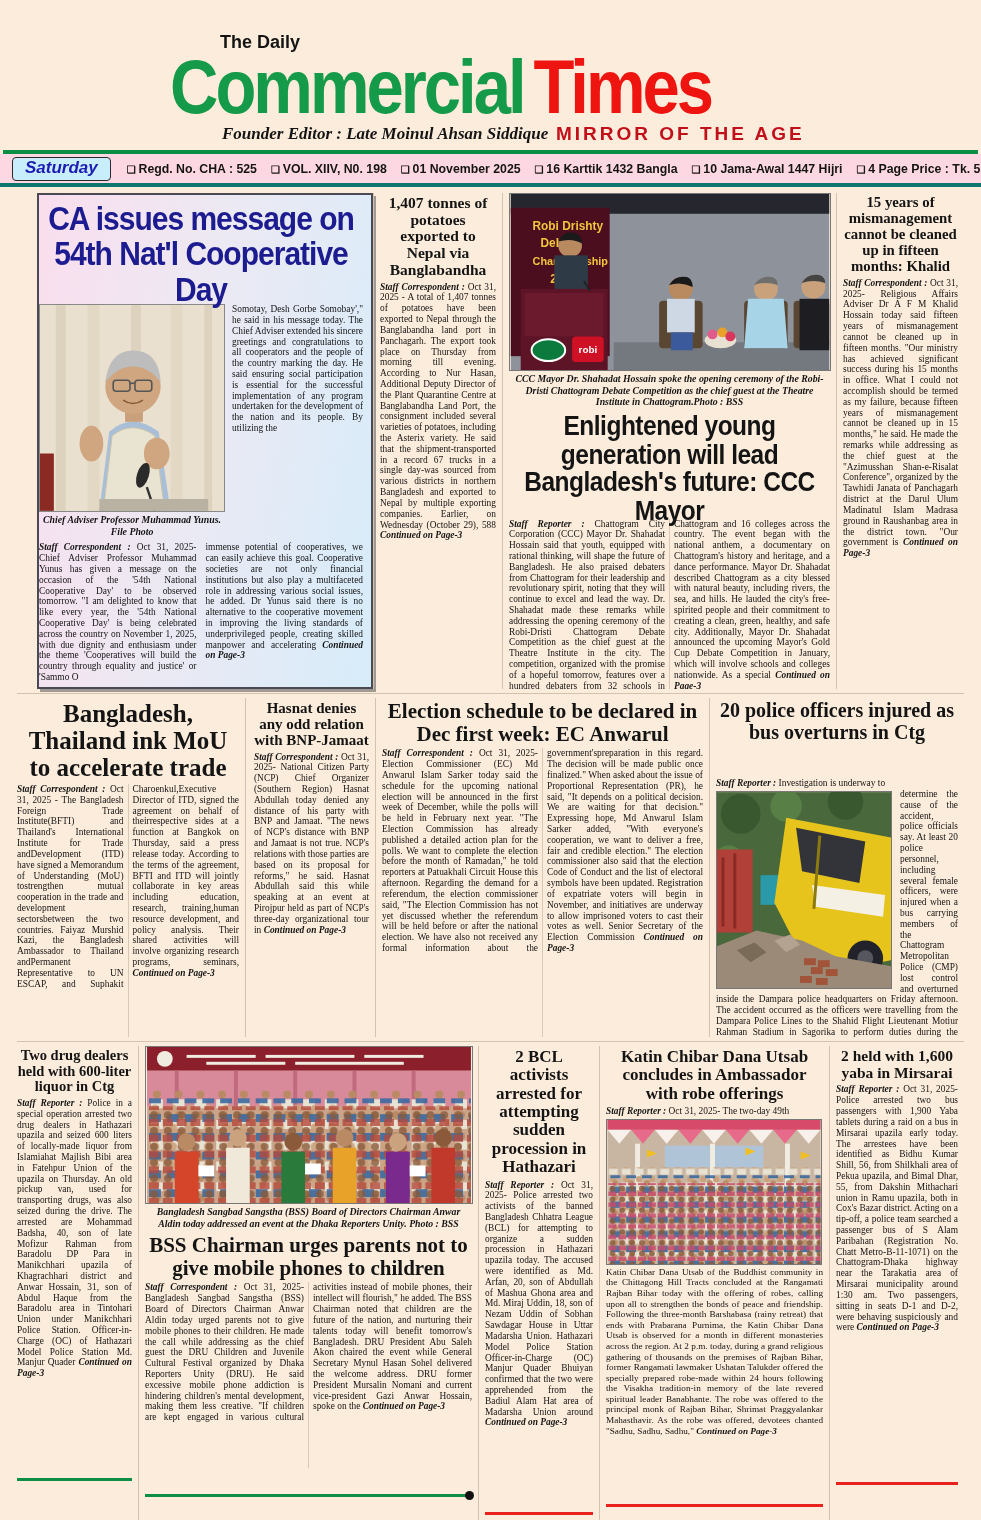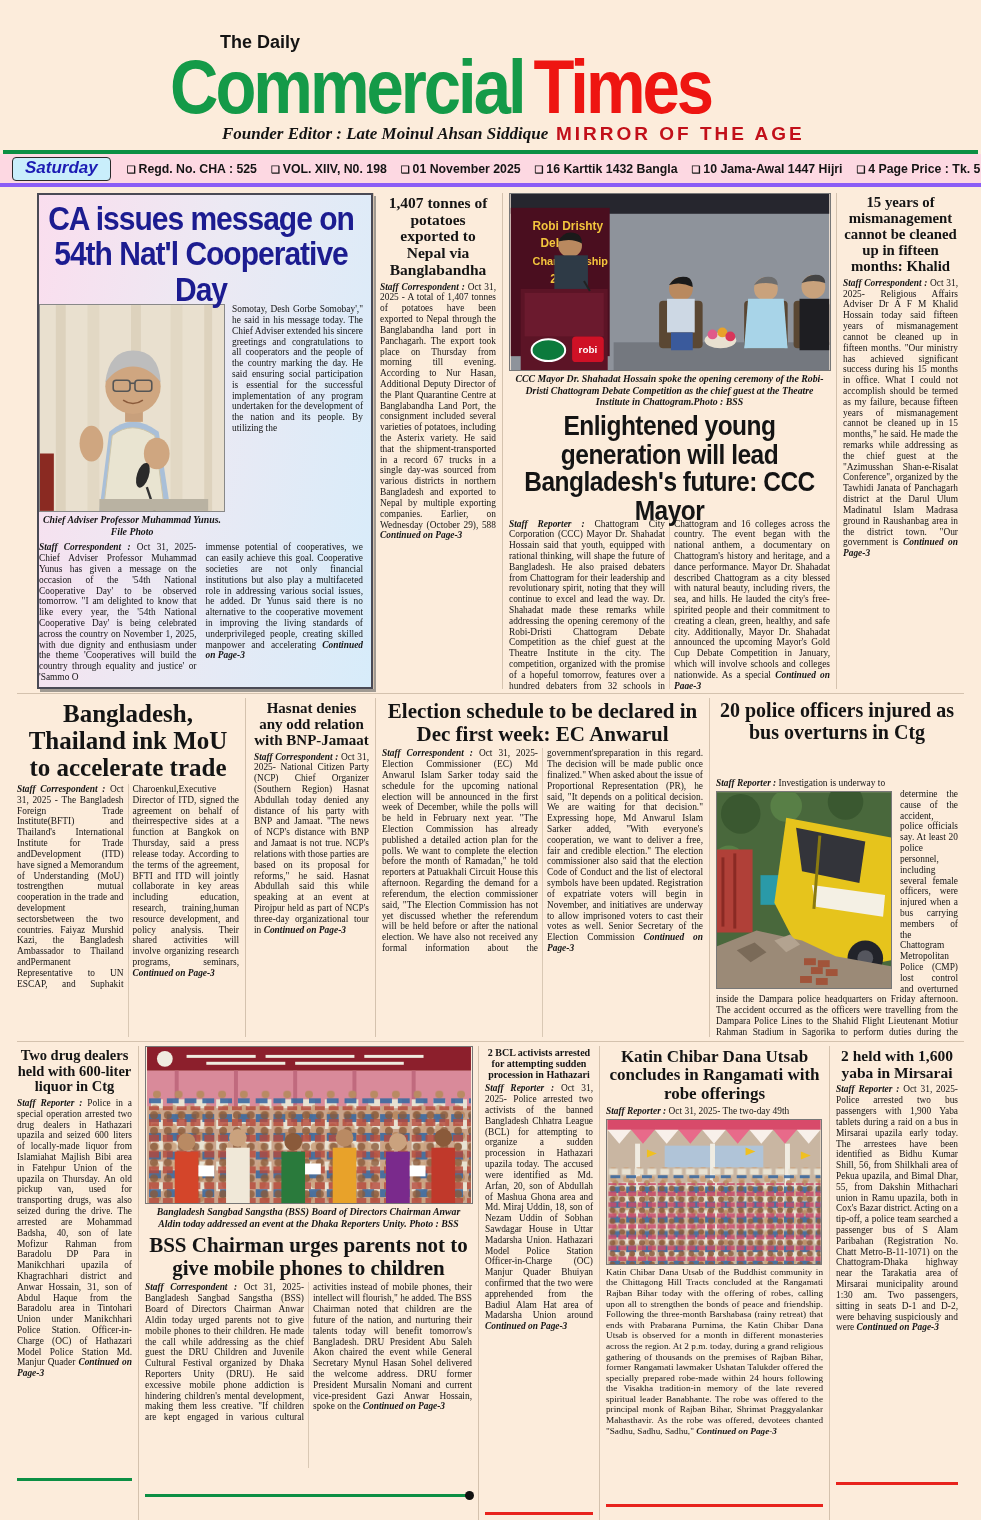--- a/index.html
+++ b/index.html
@@ -10,21 +10,21 @@
   .masthead { position:relative; height:150px; background:#fcecdb; }
   .the-daily { position:absolute; left:220px; top:32px; font-family:"Liberation Sans",sans-serif; font-weight:bold; font-size:18px; }
   .logo { position:absolute; left:170px; top:44px; font-family:"Liberation Sans",sans-serif; font-weight:bold; font-size:67px; letter-spacing:-3px; white-space:nowrap; transform:scaleY(1.12); transform-origin:top left; }
   .logo .green { color:#149a48; }
   .logo .red { color:#ee1511; margin-left:10px; }
   .founder { position:absolute; left:222px; top:124px; font-style:italic; font-weight:bold; font-size:17px; }
   .slogan { position:absolute; left:556px; top:123px; font-family:"Liberation Sans",sans-serif; font-weight:bold; font-size:19px; letter-spacing:3px; color:#c2101a; }
   .green-rule { height:4px; background:#0c8f44; margin:0 3px; }
 
   
-  .datebar { height:33px; background:#fdd8e2; border-bottom:4px solid #8b5cf6; display:flex; align-items:center; padding:0 12px; }
+  .datebar { height:33px; background:#fdd8e2; border-bottom:4px solid #0f766e; display:flex; align-items:center; padding:0 12px; }
   .day-chip { background:#c9eefb; border:1px solid #2a2a2a; border-radius:4px; color:#1c1cb4; font-family:"Liberation Sans",sans-serif; font-weight:bold; font-style:italic; font-size:17px; padding:0 12px 2px; margin-right:16px; }
   .date-items { display:flex; gap:14px; font-family:"Liberation Sans",sans-serif; font-weight:bold; font-size:12.3px; white-space:nowrap; }
   .date-item::before { content:"❑ "; font-size:10px; }
 
   
   .content { padding:6px 17px 0; }
   .row { display:flex; }
   .row > .art + .art { border-left:1px solid #d4c2ae; }
   .art { padding:0 6px; overflow:hidden; display:flex; flex-direction:column; }
   .art:first-child { padding-left:0; }
@@ -72,21 +72,21 @@
   
   .row3 { height:482px; border-top:1px solid #d4c2ae; margin-top:4px; padding-top:4px; }
   .a9 { width:121px; padding-bottom:42px; }
   .a9 h2 { font-size:14.5px; }
   .a10 { width:340px; padding-bottom:26px; }
   .a10 h2 { font-size:21px; }
   .a10 svg { display:block; border:1px solid #777; }
   .a10 .rule { position:relative; }
   .a10 .rule .dot { position:absolute; right:-2px; top:-3px; width:9px; height:9px; background:#111; border-radius:50%; }
   .a11 { width:121px; padding-bottom:8px; }
-  .a11 h2 { font-size:10px;text-align:center; }
+  .a11 h2 { font-size:17px;text-align:center; }
   .a12 { width:230px; padding-bottom:16px; }
   .a12 h2 { font-size:17px; }
   .a12 svg { display:block; border:1px solid #777; margin:2px 0; }
   .a13 { flex:1; padding-bottom:38px; }
   .a13 h2 { font-size:15.5px; }
 </style>
 </head>
 <body>
 
 <div class="masthead">
@@ -386,21 +386,21 @@
       <h2 class="serif">2 BCL activists arrested for attempting sudden procession in Hathazari</h2>
       <div class="body">
         <span class="byl">Staff Reporter :</span>
         <span>Oct 31, 2025- Police arrested two activists of the banned Bangladesh Chhatra League (BCL) for attempting to organize a sudden procession in Hathazari upazila today. The accused were identified as Md. Arfan, 20, son of Abdullah of Mashua Ghona area and Md. Miraj Uddin, 18, son of Nezam Uddin of Sobhan Sawdagar House in Uttar Madarsha Union. Hathazari Model Police Station Officer-in-Charge (OC) Manjur Quader Bhuiyan confirmed that the two were apprehended from the Badiul Alam Hat area of Madarsha Union around</span>
         <span class="cont">Continued on Page-3</span>
       </div>
       <div class="rule red"></div>
     </div>
 
     <div class="art a12">
-      <h2 class="serif">Katin Chibar Dana Utsab concludes in Rangamati with robe offerings</h2>
+      <h2 class="serif">Katin Chibar Dana Utsab concludes in Ambassador with robe offerings</h2>
       <div class="body">
         <span class="byl">Staff Reporter :</span>
         <span>Oct 31, 2025- The two-day 49th</span>
       </div>
       <div>
         <svg width="216" height="146" viewBox="0 0 216 146">
           <defs>
             <pattern id="kA" width="10" height="11" patternUnits="userSpaceOnUse">
               <circle cx="5" cy="3.5" r="3" fill="#8a5a3a"></circle>
               <rect x="1" y="6.5" width="8" height="5" fill="#c84a6a"></rect>

